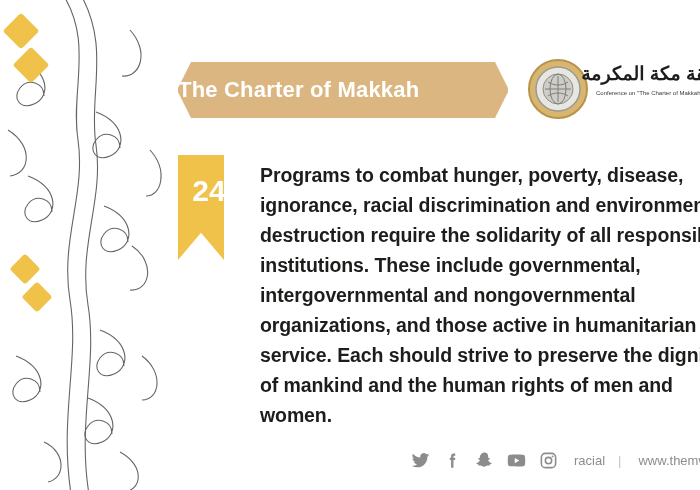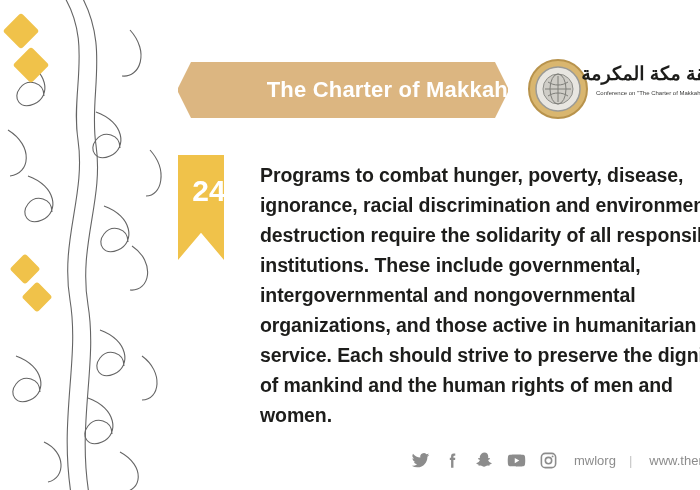--- a/index.html
+++ b/index.html
@@ -73,21 +73,21 @@
     right: -1px;
     clip-path: polygon(100% 0, 0 0, 100% 50%, 0 100%, 100% 100%);
   }
   .title-text {
     position: absolute;
     left: 0;
     top: 0;
     width: 330px;
     height: 56px;
     line-height: 56px;
-    text-align: right;
+    text-align: left;
     color: #ffffff;
     font-size: 22px;
     font-weight: bold;
     letter-spacing: 0.2px;
   }
 
   .emblem {
     position: absolute;
     left: 527px;
     top: 58px;
@@ -266,18 +266,18 @@
         <path d="M21.6 7.2c-.2-.9-.9-1.6-1.8-1.8C18.2 5 12 5 12 5s-6.2 0-7.8.4c-.9.2-1.6.9-1.8 1.8C2 8.8 2 12 2 12s0 3.2.4 4.8c.2.9.9 1.6 1.8 1.8C5.8 19 12 19 12 19s6.2 0 7.8-.4c.9-.2 1.6-.9 1.8-1.8.4-1.6.4-4.8.4-4.8s0-3.2-.4-4.8zM10 15V9l5.2 3L10 15z"></path>
       </svg>
     </span>
     <span class="social-icon">
       <svg width="19" height="19" viewBox="0 0 24 24" fill="none" stroke="#8c8c8c" stroke-width="2" aria-hidden="true">
         <rect x="3" y="3" width="18" height="18" rx="5"></rect>
         <circle cx="12" cy="12" r="4"></circle>
         <circle cx="17.2" cy="6.8" r="1.2" fill="#8c8c8c" stroke="none"></circle>
       </svg>
     </span>
-    <span class="footer-text">mwlorg</span>
+    <span class="footer-text">racial</span>
     <span class="footer-sep">|</span>
     <span class="footer-text">www.themwl.org</span>
   </div>
 
 </div>
 
 </body></html>

